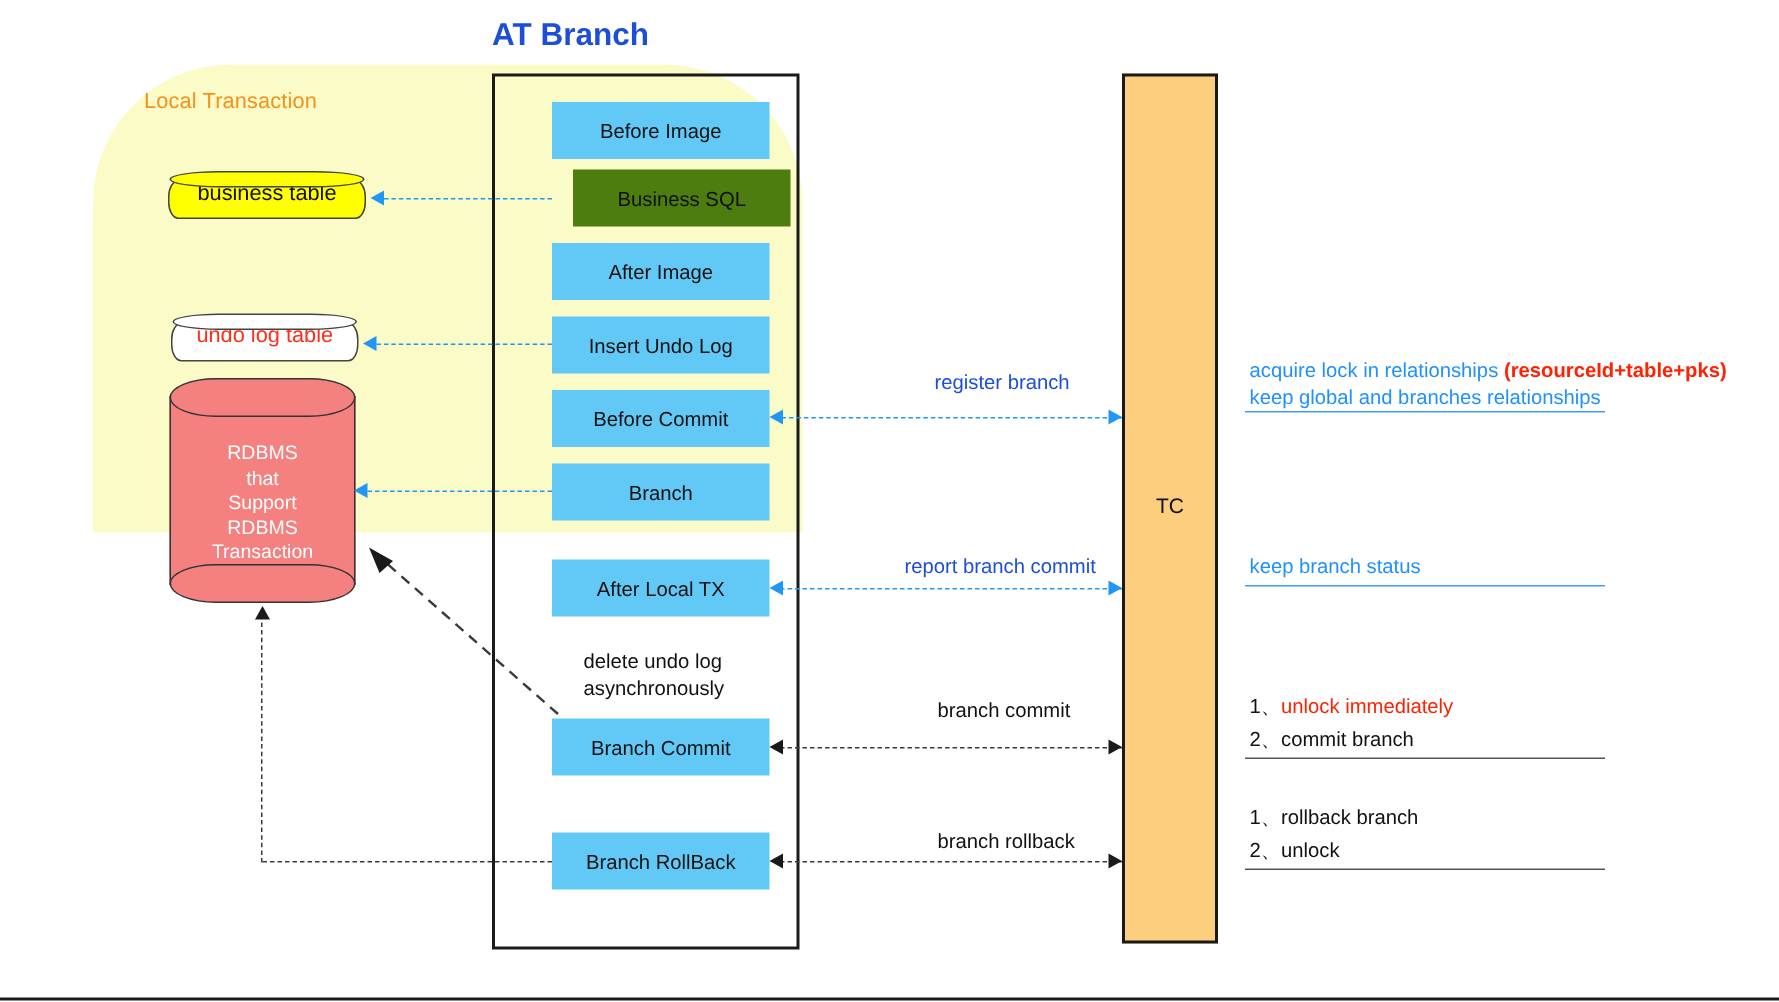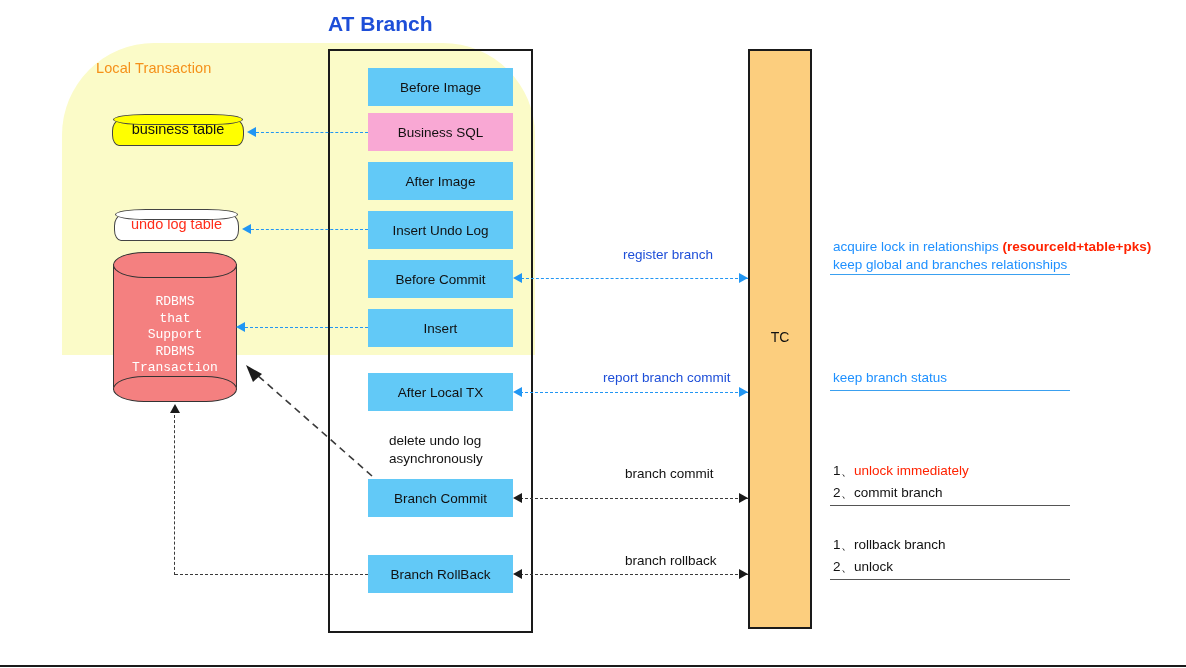--- a/index.html
+++ b/index.html
@@ -68,21 +68,21 @@
   .vbar.tc .vbar-label{ top:278px; }
 
   
   .fbox{
     left:368px;width:145px;height:38px;
     background:#62c9f7;
     display:flex;align-items:center;justify-content:center;
     font-size:13.5px;color:#111;
     box-sizing:border-box;
   }
-  .fbox.green{ background:#f9a8d4; }
+  .fbox.green{ background:#4d7c0f;margin-left:14px; }
 
   
   .flat-cyl{
     display:flex;align-items:flex-start;justify-content:center;
     box-sizing:border-box;
     border:1.6px solid #444;
     border-radius:7px/11px;
     font-size:14.5px;
     white-space:nowrap;
   }
@@ -98,21 +98,21 @@
   }
   .cyl-business .lid{ background:#ffff00; }
   .cyl-undo{
     left:114px;top:215px;width:125px;height:26px;
     background:#ffffff;color:#ff2d1a;
   }
   .cyl-undo .lid{ background:#ffffff; }
 
   
   .db-cyl{
-    left:113px;top:252px;width:124px;height:150px;font-family:Liberation Mono, monospace;
+    left:113px;top:252px;width:124px;height:150px;
   }
   .db-body{
     position:absolute;left:0;top:12px;width:100%;height:126px;
     background:#f48080;
     border-left:1.6px solid #333;
     border-right:1.6px solid #333;
     box-sizing:border-box;
   }
   .db-top{
     position:absolute;left:0;top:0;width:100%;height:26px;
@@ -193,21 +193,21 @@
 
   <div class="abs vbar tc">
     <div class="vbar-label">TC</div>
   </div>
 
   <div class="abs fbox" style="top:68px;">Before Image</div>
   <div class="abs fbox green" style="top:113px;">Business SQL</div>
   <div class="abs fbox" style="top:162px;">After Image</div>
   <div class="abs fbox" style="top:211px;">Insert Undo Log</div>
   <div class="abs fbox" style="top:260px;">Before Commit</div>
-  <div class="abs fbox" style="top:309px;">Insert</div>
+  <div class="abs fbox" style="top:309px;">Branch</div>
   <div class="abs fbox" style="top:373px;">After Local TX</div>
   <div class="abs fbox" style="top:479px;">Branch Commit</div>
   <div class="abs fbox" style="top:555px;">Branch RollBack</div>
 
   <div class="abs flat-cyl cyl-business">
     <div class="lid"></div>
     <span>business table</span>
   </div>
 
   <div class="abs flat-cyl cyl-undo">

